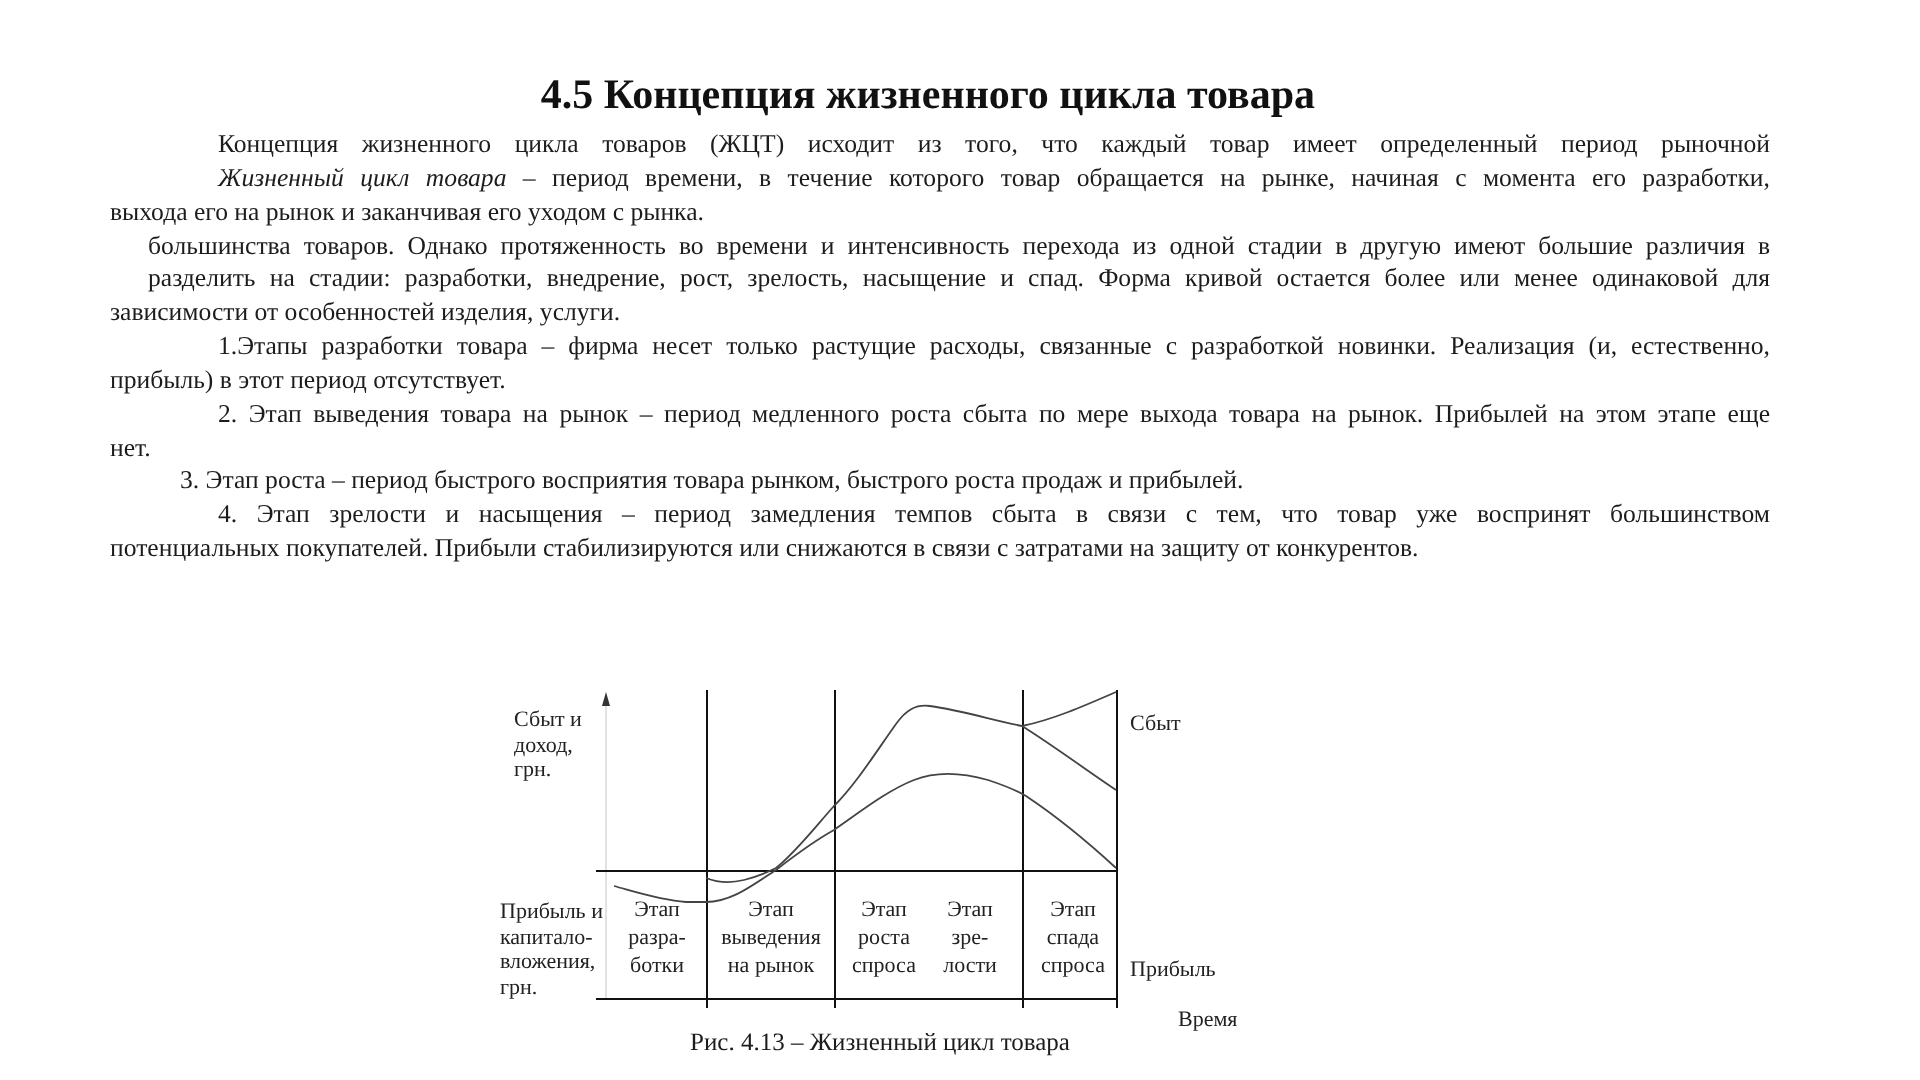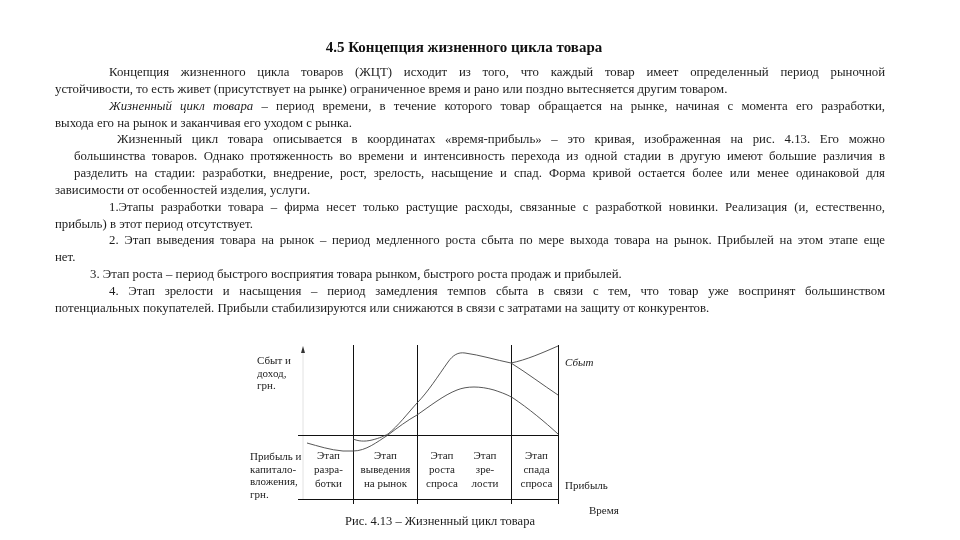--- a/index.html
+++ b/index.html
@@ -3,21 +3,21 @@
   <meta charset="utf-8">
   <style>
     html, body { margin: 0; padding: 0; }
     body {
       width: 960px; height: 540px; position: relative; overflow: hidden;
       background: #ffffff; color: #1c1c1c;
       font-family: "Liberation Serif", "DejaVu Serif", serif;
     }
     .title {
       position: absolute; left: 0; top: 36px; width: 928px;
-      text-align: center; font-weight: bold; font-size: 15px; line-height: 22px;
+      text-align: center; font-weight: bold; font-size: 21px; line-height: 22px;
       color: #111;
     }
     .text-block {
       position: absolute; left: 55px; top: 64px; width: 830px;
       font-size: 12.8px; line-height: 16.85px;
     }
     .ln { height: 16.85px; white-space: nowrap; }
     .ln.j { text-align: justify; text-align-last: justify; margin-left: 19px; }
     .ln.ind { padding-left: 35px; }
     .ln.ind2 { padding-left: 43px; }
@@ -37,26 +37,24 @@
       text-align: center; font-size: 12.5px; line-height: 16px; color: #1c1c1c;
     }
   </style>
 </head>
 <body>
 
 <div class="title">4.5 Концепция жизненного цикла товара</div>
 
 <div class="text-block">
   <div class="ln j ind">Концепция жизненного цикла товаров (ЖЦТ) исходит из того, что каждый товар имеет определенный период рыночной</div>
-  <div class="ln">устойчивости, то есть живет (присутствует на рынке) ограниченное время и рано или поздно вытесняется другим товаром.</div>
 
   <div class="ln j ind"><span class="it">Жизненный цикл товара</span><span> – период времени, в течение которого товар обращается на рынке, начиная с момента его разработки,</span></div>
   <div class="ln">выхода его на рынок и заканчивая его уходом с рынка.</div>
 
-  <div class="ln j ind2">Жизненный цикл товара описывается в координатах «время-прибыль» – это кривая, изображенная на рис. 4.13. Его можно</div>
   <div class="ln j">большинства товаров. Однако протяженность во времени и интенсивность перехода из одной стадии в другую имеют большие различия в</div>
   <div class="ln j">разделить на стадии: разработки, внедрение, рост, зрелость, насыщение и спад. Форма кривой остается более или менее одинаковой для</div>
   <div class="ln">зависимости от особенностей изделия, услуги.</div>
 
   <div class="ln j ind">1.Этапы разработки товара – фирма несет только растущие расходы, связанные с разработкой новинки. Реализация (и, естественно,</div>
   <div class="ln">прибыль) в этот период отсутствует.</div>
 
   <div class="ln j ind">2. Этап выведения товара на рынок – период медленного роста сбыта по мере выхода товара на рынок. Прибылей на этом этапе еще</div>
   <div class="ln">нет.</div>
 
@@ -92,21 +90,21 @@
   <div>грн.</div>
 </div>
 
 <div class="flabel" style="left:250px; top:450px;">
   <div>Прибыль и</div>
   <div>капитало-</div>
   <div>вложения,</div>
   <div>грн.</div>
 </div>
 
-<div class="flabel" style="left:565px; top:356px;font-style:italic;">Сбыт</div>
+<div class="flabel" style="left:565px; top:356px;">Сбыт</div>
 <div class="flabel" style="left:565px; top:431px;margin-top:48px;">Прибыль</div>
 <div class="flabel" style="left:589px; top:504px;text-align:center;">Время</div>
 
 <div class="stage" style="left:304px; width:49px;">
   <span>Этап</span>
   <span>разра-</span>
   <span>ботки</span>
 </div>
 <div class="stage" style="left:354px; width:63px;">
   <span>Этап</span>

